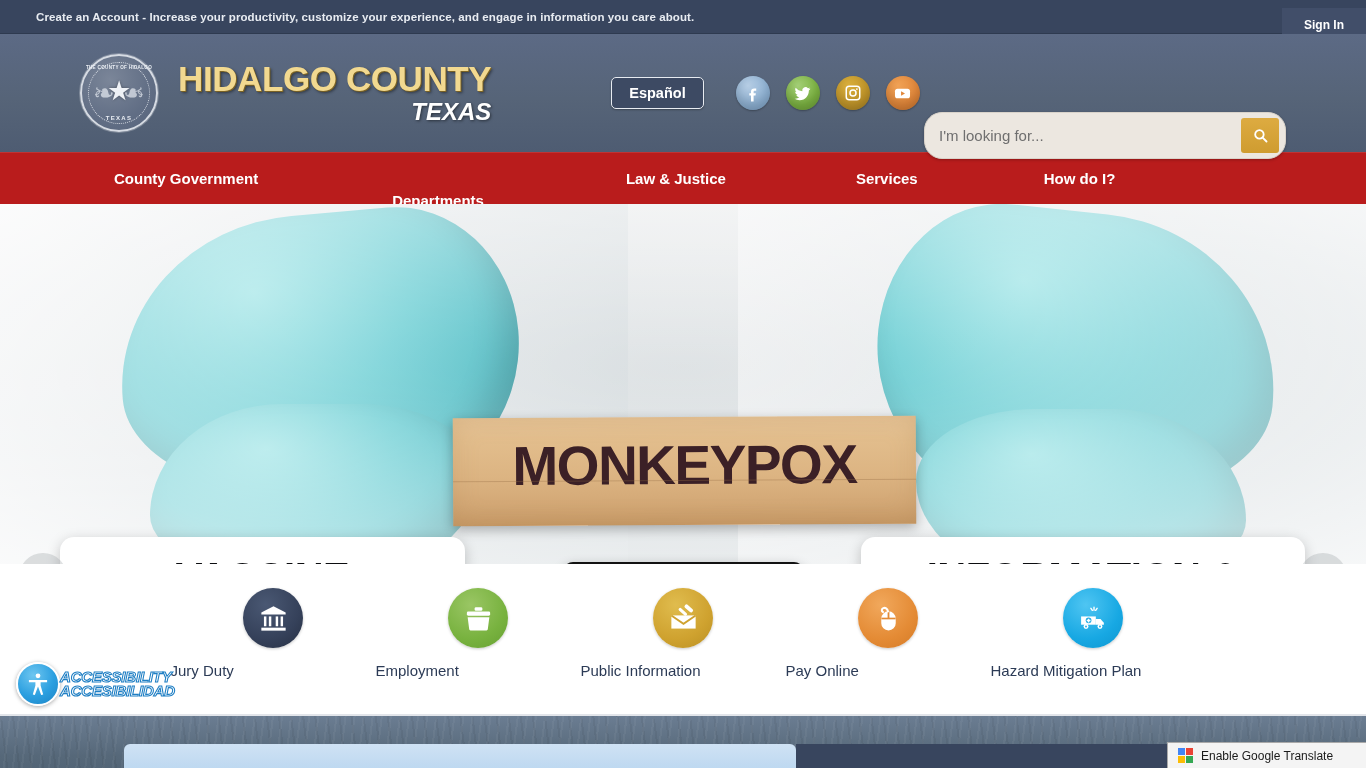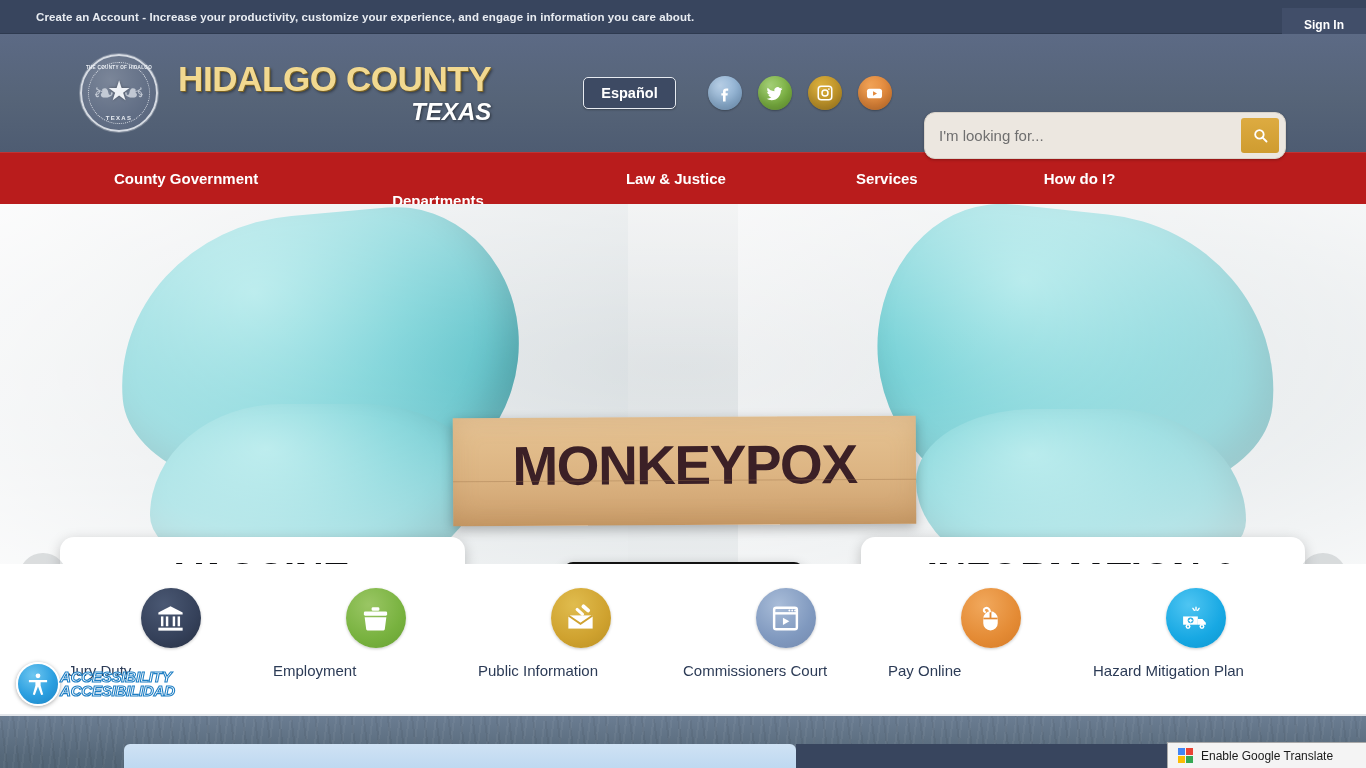--- a/index.html
+++ b/index.html
@@ -87,21 +87,21 @@
   }
   .brand-line2 {
     font-size: 24px; font-weight: bold; font-style: italic;
     color: #ffffff; text-align: right; line-height: 1.15;
     text-shadow: 1px 1px 3px rgba(0,0,0,0.5);
     margin-top: 2px;
   }
 
   .header-tools {
     display: flex; align-items: center; gap: 18px;
-    margin-left: 92px;
+    margin-left: 120px;
   }
   .espanol-btn {
     background: #3d4a63;
     border: 1.5px solid #e7ebf1;
     border-radius: 5px;
     color: #ffffff;
     font-size: 14.5px;
     font-weight: bold;
     padding: 7px 17px;
     cursor: pointer;
@@ -117,21 +117,21 @@
   .sc-fb { background: radial-gradient(circle at 35% 28%, #b6cde4 0%, #8fb2d4 60%, #7da3c9 100%); }
   .sc-tw { background: radial-gradient(circle at 35% 28%, #a3ce76 0%, #7cb342 60%, #6ea237 100%); }
   .sc-ig { background: radial-gradient(circle at 35% 28%, #d9ae3c 0%, #c2962a 60%, #ab8423 100%); }
   .sc-yt { background: radial-gradient(circle at 35% 28%, #f0a256 0%, #e2873a 60%, #d0762c 100%); }
   .social svg { display:block; }
 
   .search-wrap {
     position: absolute; right: 80px; top: 78px;
     width: 362px; height: 47px;
     background: #ece7e0;
-    border-radius: 11px;
+    border-radius: 18px;
     border: 1px solid #d9d3ca;
     display: flex; align-items: center;
     box-shadow: 0 1px 3px rgba(0,0,0,0.25);
     overflow: hidden;
   }
   .search-input {
     flex: 1; border: none; outline: none; background: transparent;
     font-size: 15px; color: #5e5e5e; padding: 0 14px;
     font-family: "Liberation Sans", sans-serif;
   }
@@ -487,33 +487,20 @@
       <svg width="31" height="31" viewBox="0 0 24 24" fill="#ffffff">
           <path d="M2.6 9.6h18.8v10.2H2.6z"></path>
           <path d="M2.6 9.6 12 16.1l9.4-6.5" fill="none" stroke="#cfa22f" stroke-width="1.4"></path>
           <rect x="12.4" y="2.6" width="7.6" height="3" rx="1.2" transform="rotate(42 16 4)"></rect>
           <rect x="7.6" y="5.6" width="7.8" height="2.4" rx="1" transform="rotate(42 11.5 6.8)"></rect>
         </svg>
     </div>
     <div class="ql-label">Public Information</div>
   </div>
 
-  <div class="ql-item">
-    <div class="ql-circle c-comm">
-      <svg width="31" height="31" viewBox="0 0 24 24" fill="none" stroke="#ffffff" stroke-width="1.9">
-          <rect x="3.2" y="3.6" width="17.6" height="16.8" rx="1.6"></rect>
-          <line x1="3.2" y1="8" x2="20.8" y2="8"></line>
-          <path d="M10 11.4v5.6l5-2.8z" fill="#ffffff" stroke="none"></path>
-          <circle cx="15" cy="5.8" r=".75" fill="#ffffff" stroke="none"></circle>
-          <circle cx="17.2" cy="5.8" r=".75" fill="#ffffff" stroke="none"></circle>
-          <circle cx="19.4" cy="5.8" r=".75" fill="#ffffff" stroke="none"></circle>
-        </svg>
-    </div>
-    <div class="ql-label">Commissioners Court</div>
-  </div>
 
   <div class="ql-item">
     <div class="ql-circle c-pay">
       <svg width="31" height="31" viewBox="0 0 24 24" fill="#ffffff">
           <path d="M12 6.4a5.6 5.6 0 0 1 5.6 5.6v3.6A5.6 5.6 0 0 1 12 21.2a5.6 5.6 0 0 1-5.6-5.6V12A5.6 5.6 0 0 1 12 6.4z"></path>
           <path d="M12 6.4V12" stroke="#e48b35" stroke-width="1.4"></path>
           <path d="M6.5 12h11" stroke="#e48b35" stroke-width="1.3"></path>
           <path d="M11.6 6.6c-.4-2.4-2.2-3.2-3.6-2.6-1.4.6-1.6 2.4-.3 3" fill="none" stroke="#ffffff" stroke-width="1.6" stroke-linecap="round"></path>
         </svg>
     </div>

